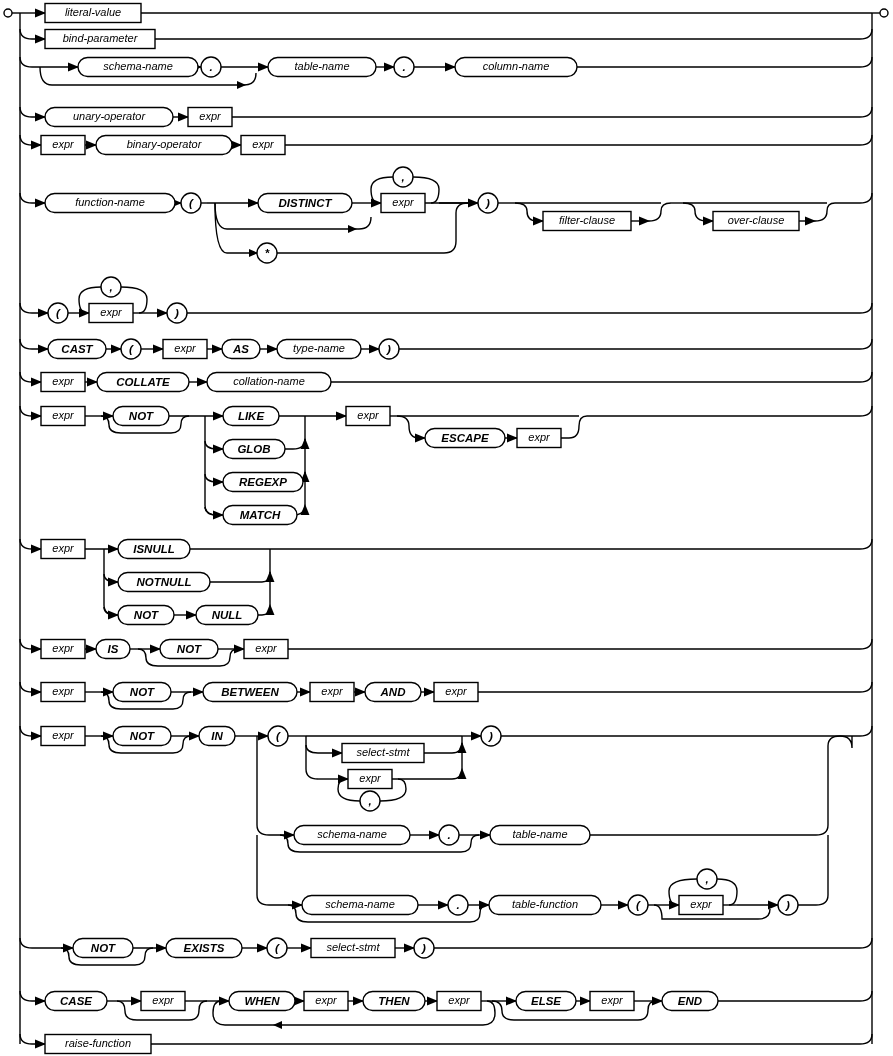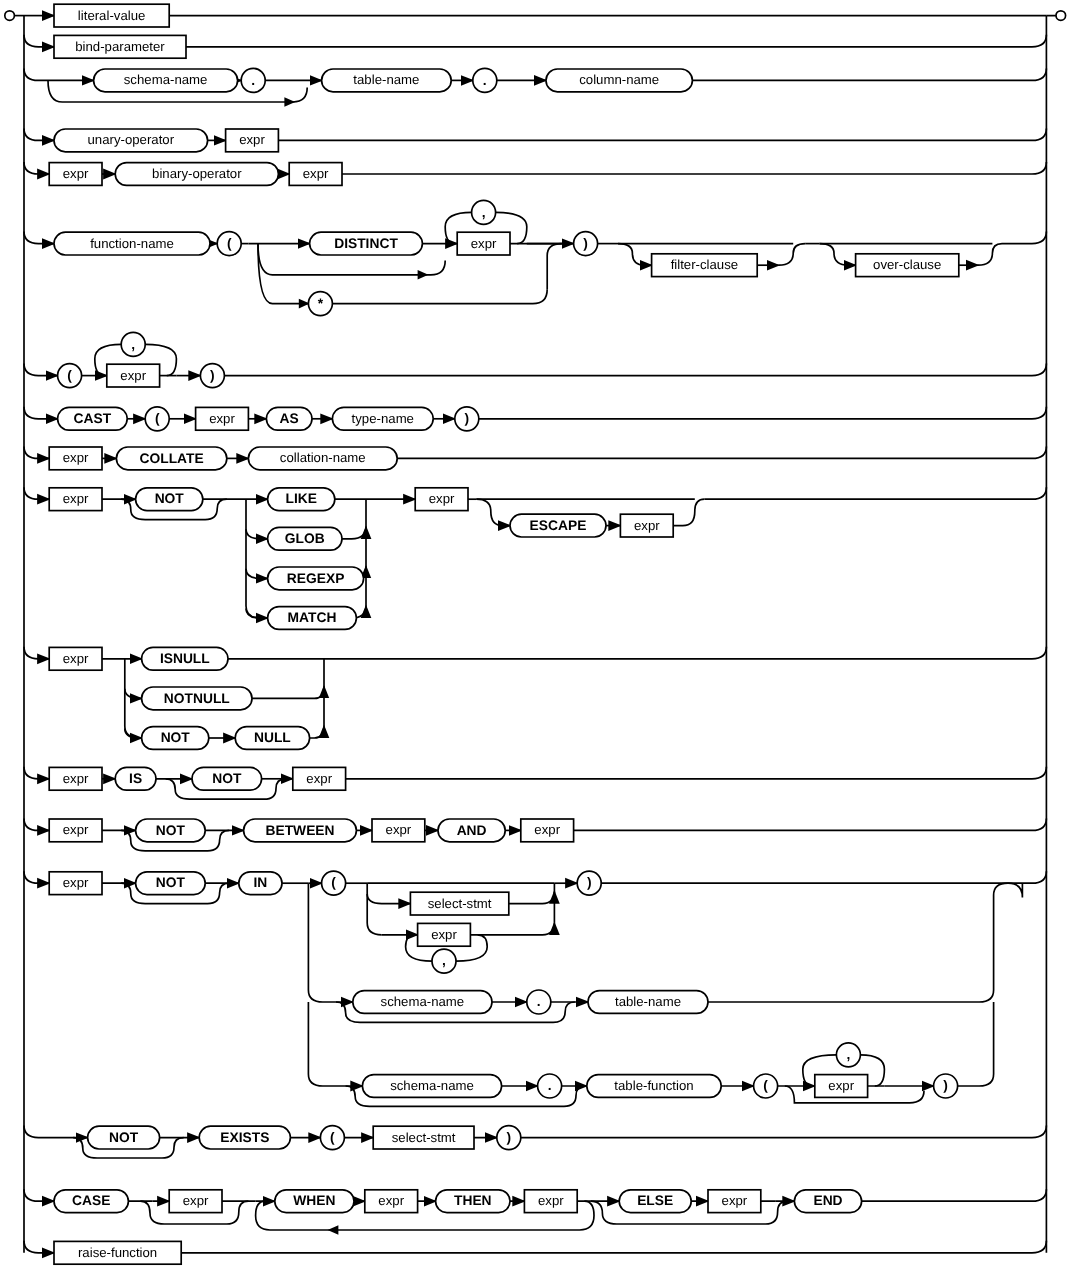--- a/index.html
+++ b/index.html
@@ -7,20 +7,21 @@
     padding: 0;
     background: #ffffff;
   }
   #railroad-root {
     position: relative;
     width: 893px;
     height: 1056px;
     font-family: "Liberation Sans", sans-serif;
     background: #ffffff;
     overflow: hidden;
+    font-style: italic;
   }
   #railroad-svg {
     position: absolute;
     left: 0;
     top: 0;
     width: 893px;
     height: 1056px;
   }
   .rr-line {
     fill: none;

